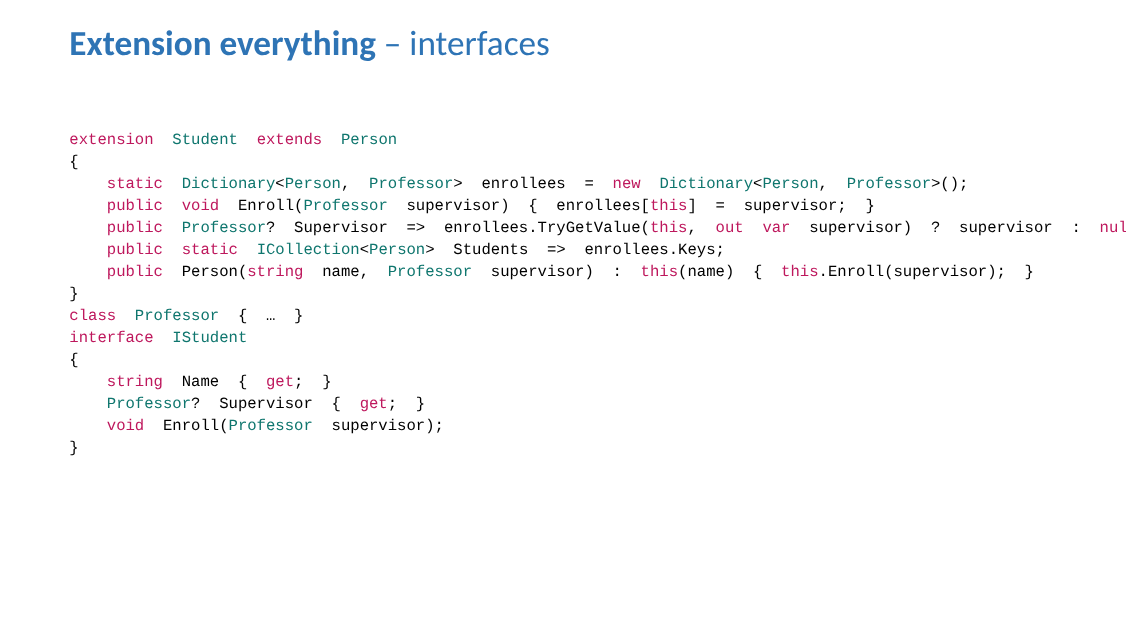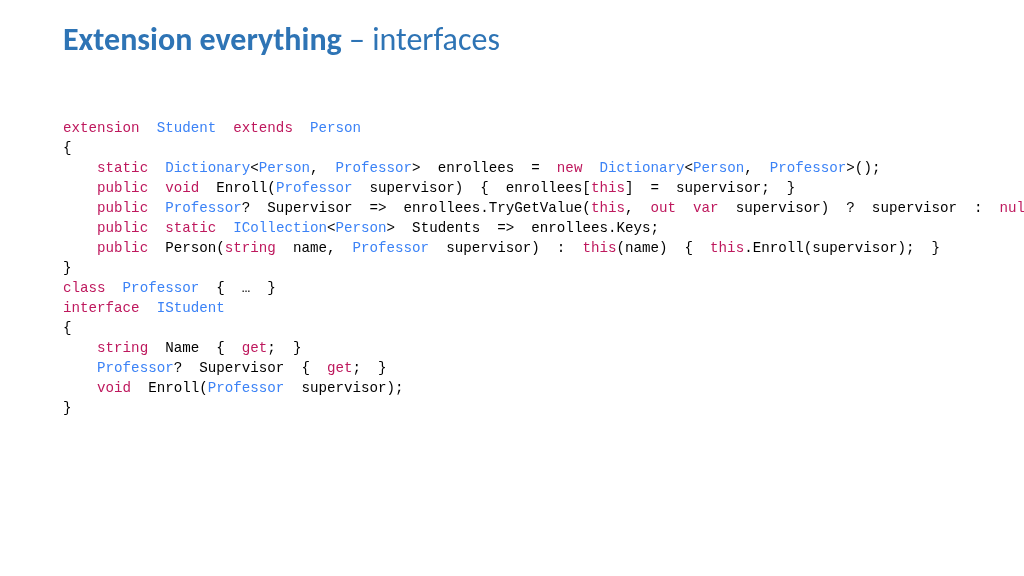--- a/index.html
+++ b/index.html
@@ -39,21 +39,21 @@
     left: 63px;
     top: 118px;
     right: 20px;
     font-family: Consolas, "Courier New", monospace;
     font-size: 14.2px;
     line-height: 20px;
     color: #000000;
     white-space: pre;
   }
   .kw   { color: #be185d; }
-  .type { color: #3b82f6; }
+  .type { color: #0f766e; }
 </style>
 </head>
 <body>
 
 <div class="slide">
   <div class="title">
     <span class="bold">Extension everything</span><span class="light"> – </span><span class="light">interfaces</span>
   </div>
   <div class="code" id="code-block"><div><span class="kw">extension</span><span>  </span><span class="type">Student</span><span>  </span><span class="kw">extends</span><span>  </span><span class="type">Person</span></div><div><span>{</span></div><div><span>    </span><span class="kw">static</span><span>  </span><span class="type">Dictionary</span><span>&lt;</span><span class="type">Person</span><span>,  </span><span class="type">Professor</span><span>&gt;  enrollees  =  </span><span class="kw">new</span><span>  </span><span class="type">Dictionary</span><span>&lt;</span><span class="type">Person</span><span>,  </span><span class="type">Professor</span><span>&gt;();</span></div><div><span>    </span><span class="kw">public</span><span>  </span><span class="kw">void</span><span>  Enroll(</span><span class="type">Professor</span><span>  supervisor)  {  enrollees[</span><span class="kw">this</span><span>]  =  supervisor;  }</span></div><div><span>    </span><span class="kw">public</span><span>  </span><span class="type">Professor</span><span>?  Supervisor  =&gt;  enrollees.TryGetValue(</span><span class="kw">this</span><span>,  </span><span class="kw">out</span><span>  </span><span class="kw">var</span><span>  supervisor)  ?  supervisor  :  </span><span class="kw">null</span></div><div><span>    </span><span class="kw">public</span><span>  </span><span class="kw">static</span><span>  </span><span class="type">ICollection</span><span>&lt;</span><span class="type">Person</span><span>&gt;  Students  =&gt;  enrollees.Keys;</span></div><div><span>    </span><span class="kw">public</span><span>  Person(</span><span class="kw">string</span><span>  name,  </span><span class="type">Professor</span><span>  supervisor)  :  </span><span class="kw">this</span><span>(name)  {  </span><span class="kw">this</span><span>.Enroll(supervisor);  }</span></div><div><span>}</span></div><div><span></span></div><div><span class="kw">class</span><span>  </span><span class="type">Professor</span><span>  {  …  }</span></div><div><span></span></div><div><span class="kw">interface</span><span>  </span><span class="type">IStudent</span></div><div><span>{</span></div><div><span>    </span><span class="kw">string</span><span>  Name  {  </span><span class="kw">get</span><span>;  }</span></div><div><span>    </span><span class="type">Professor</span><span>?  Supervisor  {  </span><span class="kw">get</span><span>;  }</span></div><div><span>    </span><span class="kw">void</span><span>  Enroll(</span><span class="type">Professor</span><span>  supervisor);</span></div><div><span>}</span></div></div>
 </div>

